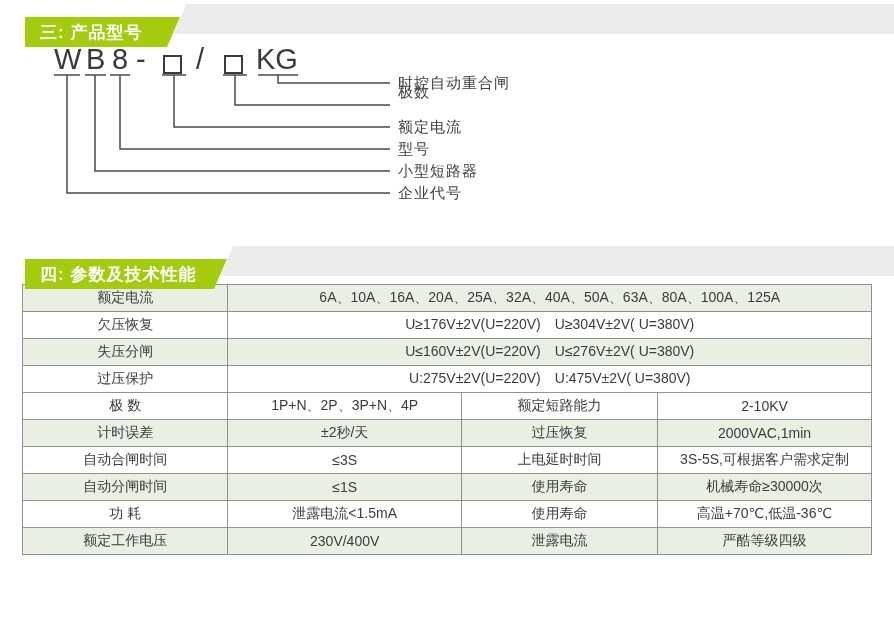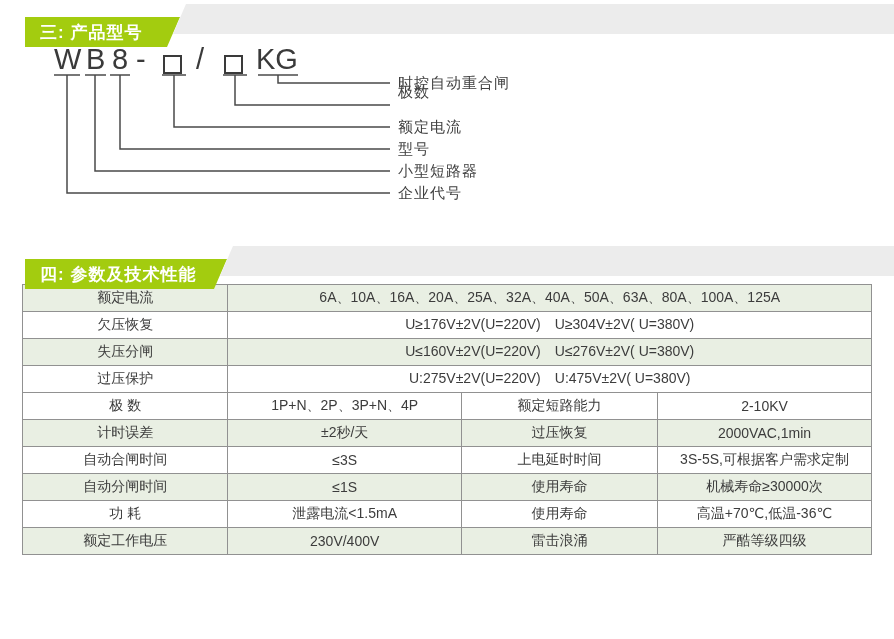--- a/index.html
+++ b/index.html
@@ -153,19 +153,19 @@
       </tr>
       <tr class="plain">
         <td>功 耗</td>
         <td>泄露电流&lt;1.5mA</td>
         <td>使用寿命</td>
         <td>高温+70℃,低温-36℃</td>
       </tr>
       <tr class="tint">
         <td>额定工作电压</td>
         <td>230V/400V</td>
-        <td>雷击浪涌</td>
+        <td>泄露电流</td>
         <td>严酷等级四级</td>
       </tr>
     </tbody>
   </table>
 
 </div>
 
 </body></html>

